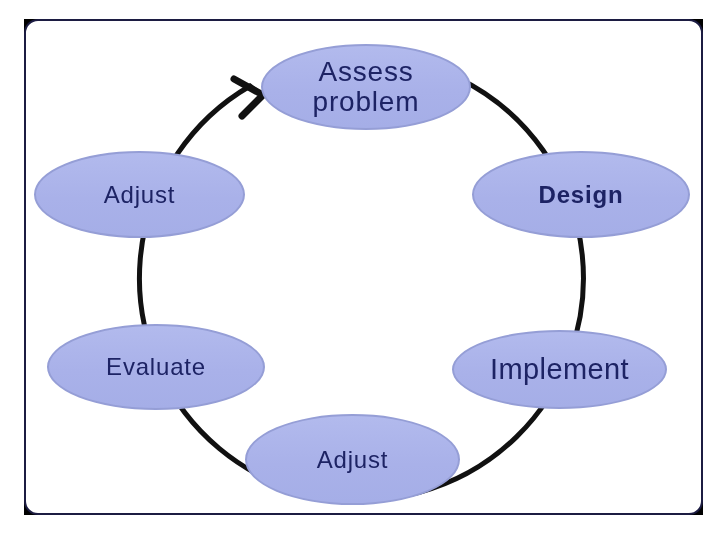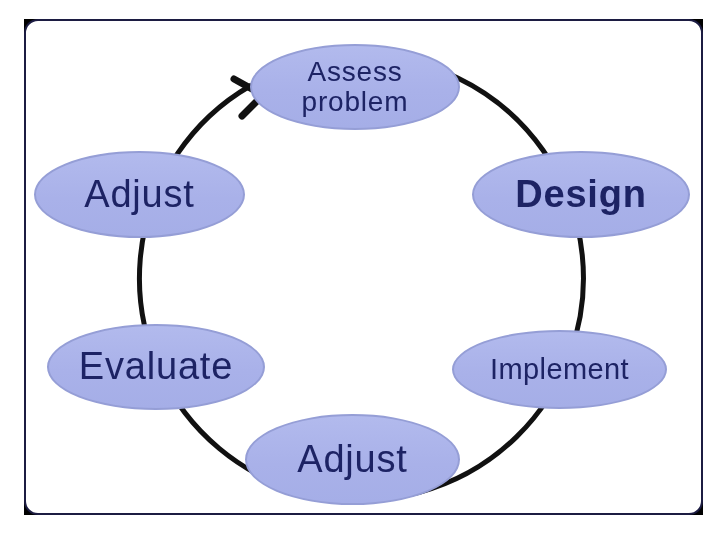--- a/index.html
+++ b/index.html
@@ -49,25 +49,25 @@
     background: linear-gradient(180deg, #b2baed 0%, #a9b1e9 55%, #a5aee7 100%);
     border: 2px solid #959ed6;
     box-sizing: border-box;
     display: flex;
     align-items: center;
     justify-content: center;
     text-align: center;
   }
   .node-label {
     color: #1d2364;
-    font-size: 38px;
+    font-size: 24px;
     letter-spacing: 0.8px;
     line-height: 1.08;
   }
-  .n-assess    { left: 250px; top: 44px;  width: 210px; height: 86px; }
+  .n-assess    { left: 261px; top: 44px;  width: 210px; height: 86px; }
   .n-design    { left: 472px; top: 151px; width: 218px; height: 87px; font-weight: bold; }
   .n-implement { left: 452px; top: 330px; width: 215px; height: 79px; text-align: right; }
   .n-monitor   { left: 245px; top: 414px; width: 215px; height: 91px; }
   .n-evaluate  { left: 47px;  top: 324px; width: 218px; height: 86px; }
   .n-adjust    { left: 34px;  top: 151px; width: 211px; height: 87px; }
   .n-assess .node-label { font-size: 28px; max-width: 128px; }
   .n-implement .node-label { font-size: 29px; letter-spacing: 0.4px; }
 </style>
 </head>
 <body>

